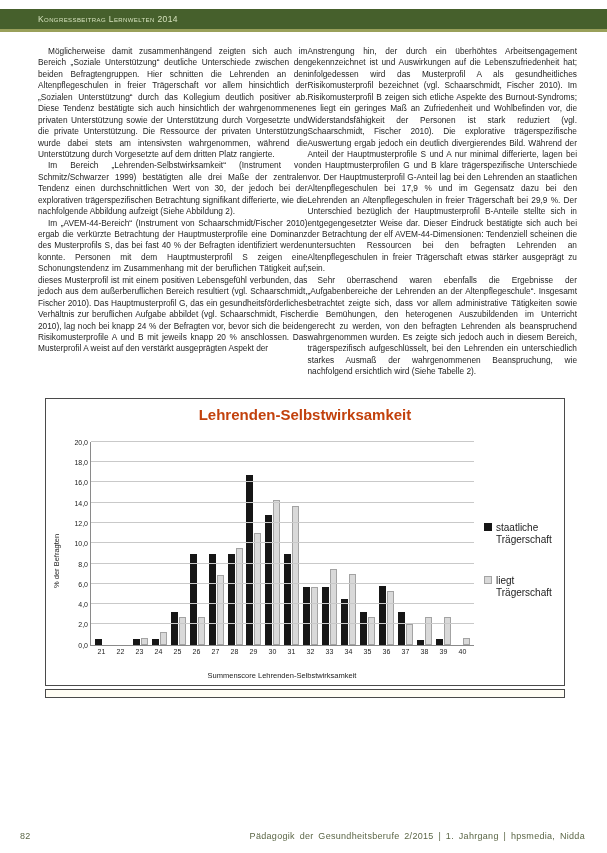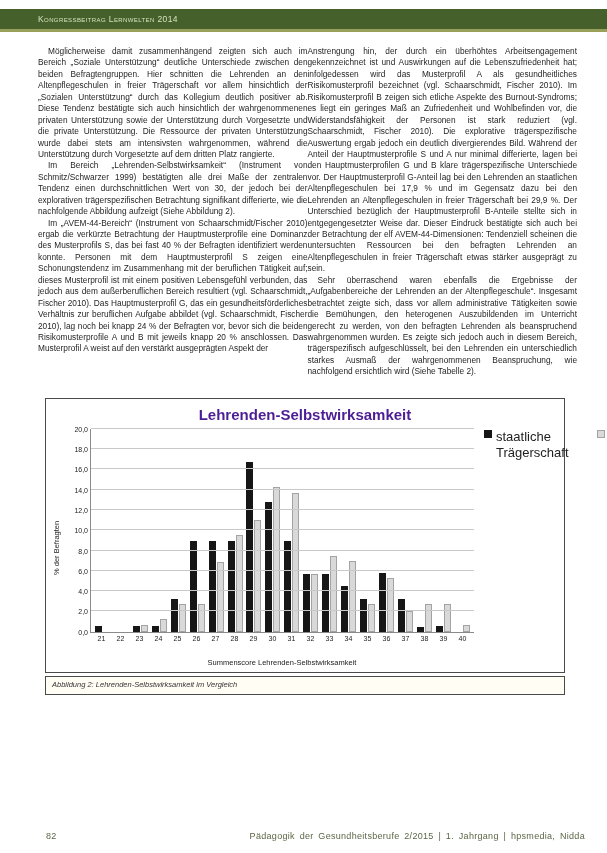--- a/index.html
+++ b/index.html
@@ -22,21 +22,21 @@
     display:flex; padding:14px 30px 0 38px;
     font-size:8.3px; line-height:1.38; text-align:justify;
     color:#1f1f1f; hyphens:auto;
   }
   .col { flex:1; min-width:0; }
   .para { margin:0; }
   .para.indent { text-indent:10px; }
   
   .figure { margin:20px 42px 0 45px; }
   .chart-box { border:1px solid #4a4a4a; background:#fff; padding:5px 4px 5px 4px; }
-  .chart-title { text-align:center; font-weight:bold; font-size:15px; color:#4c1d95; margin:2px 0 6px; }
+  .chart-title { text-align:center; font-weight:bold; font-size:15px; color:#c2410c; margin:2px 0 19px; }
   .chart-area { display:flex; align-items:stretch; }
   .y-title {
     width:13px; display:flex; align-items:center; justify-content:center;
     writing-mode:vertical-rl; transform:rotate(180deg);
     font-size:7.5px; color:#222;
   }
   .plot-col { flex:1; min-width:0; display:flex; flex-direction:column; }
   .plot {
     position:relative; height:204px; margin-left:27px;
     border-left:1px solid #8a8a8a; border-bottom:1px solid #8a8a8a;
@@ -52,34 +52,34 @@
   }
   .bar-group { display:flex; align-items:flex-end; gap:1px; height:100%; }
   .bar { width:7px; }
   .xticks {
     display:flex; justify-content:space-around; padding:0 2px;
     margin-left:27px; margin-top:2px; font-size:7px; color:#222;
   }
   .xtick { width:15px; text-align:center; }
   .x-title { margin-left:27px; margin-top:16px; text-align:center; font-size:7.5px; font-weight:normal; }
   .legend {
-    width:86px; display:flex; flex-direction:row; 
-    gap:28px; padding-left:10px; font-size:13px; line-height:1.25; color:#222;
+    width:86px; display:flex; flex-direction:column; justify-content:center;
+    gap:28px; padding-left:10px; font-size:10px; line-height:1.25; color:#222;
   }
   .legend-entry { display:flex; gap:4px; align-items:flex-start; }
   .legend-marker { width:8px; height:8px; flex:none; margin-top:1px; }
   
   .caption-box {
     border:1px solid #4a4a4a; margin-top:3px; padding:3px 6px 4px;
     font-size:7.5px; font-style:italic; line-height:1.35;
     background:#fffdf4; color:#333;
   }
   
   .footer {
-    position:absolute; left:46px; right:22px; bottom:12px;
+    position:absolute; left:20px; right:22px; bottom:12px;
     display:flex; justify-content:space-between; align-items:baseline;
     font-size:9px; color:#5c6747; letter-spacing:.3px; word-spacing:2px;
   }
 </style>
 </head>
 <body>
 
 <div class="page">
 
   <div class="header">
@@ -239,21 +239,20 @@
               <div class="legend-label">staatliche Trägerschaft</div>
             </div>
             <div class="legend-entry">
               <div class="legend-marker" style="background: rgb(217, 217, 217); border: 1px solid rgb(163, 163, 163);"></div>
               <div class="legend-label">liegt Trägerschaft</div>
             </div>
           </div>
       </div>
     </div>
     <div class="caption-box">
-      <div>Abbildung 2: Lehrenden-Selbstwirksamkeit im Vergleich</div>
     </div>
   </div>
 
   <div class="footer">
     <span>82</span>
     <span>Pädagogik der Gesundheitsberufe 2/2015 | 1. Jahrgang | hpsmedia, Nidda</span>
   </div>
 
 </div>
 

